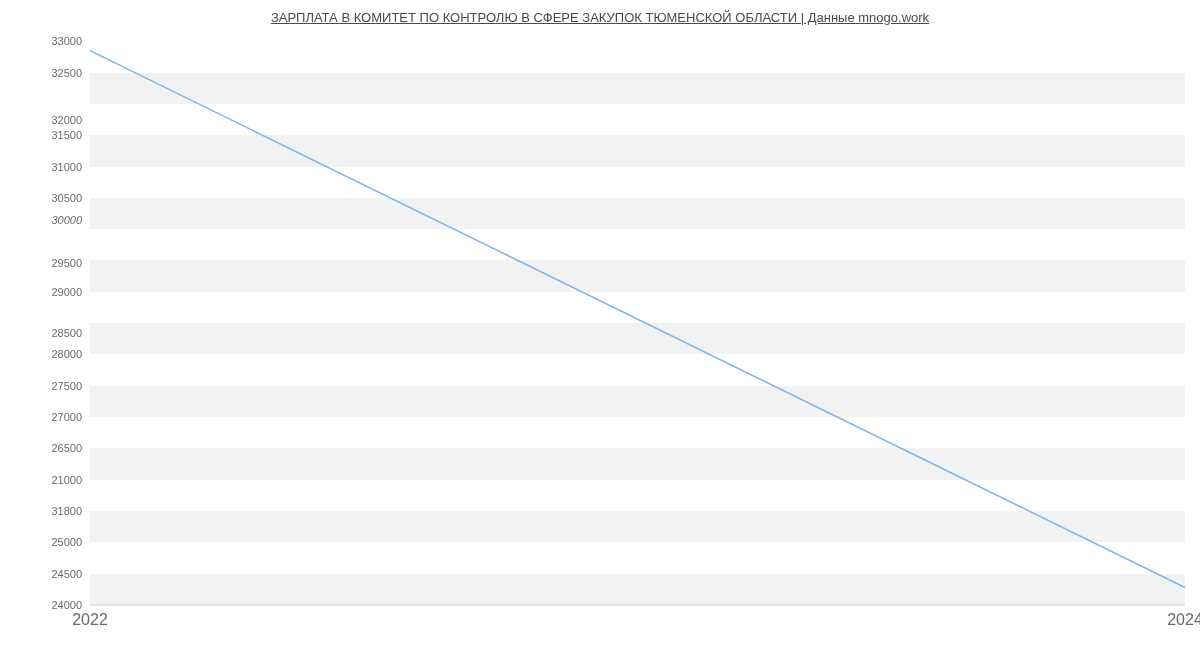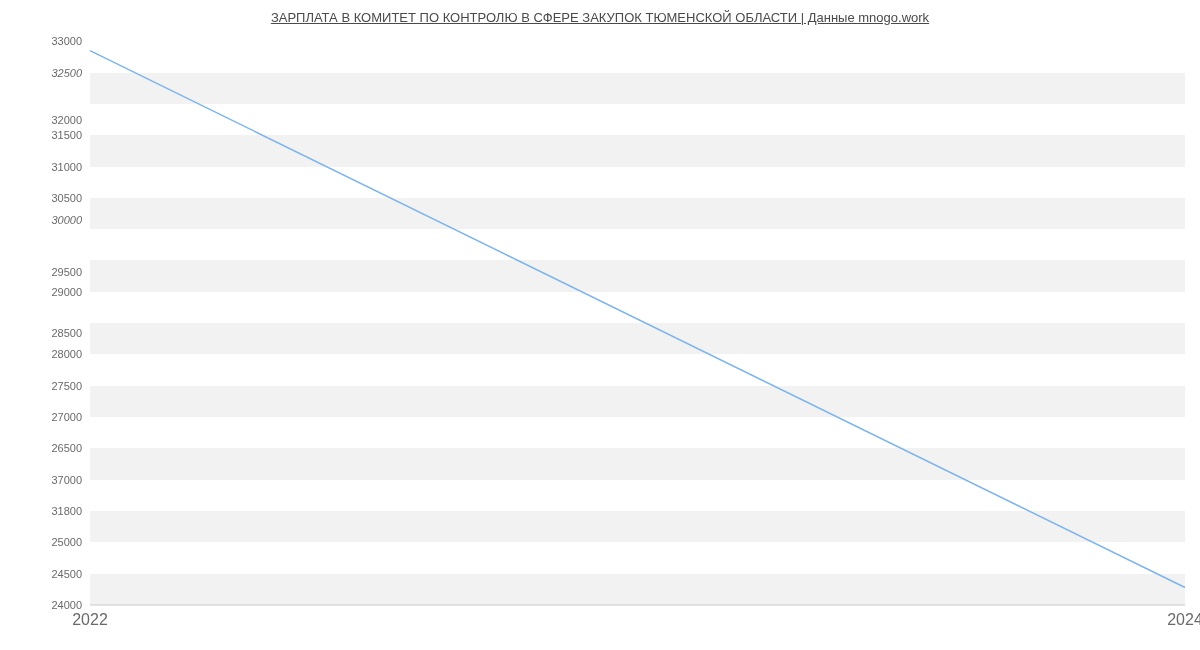--- a/index.html
+++ b/index.html
@@ -86,34 +86,34 @@
       <div class="grid-band" style="top: 350.769px; height: 31.3187px;"></div>
       <div class="grid-band" style="top: 288.132px; height: 31.3187px;"></div>
       <div class="grid-band" style="top: 225.495px; height: 31.3187px;"></div>
       <div class="grid-band" style="top: 162.857px; height: 31.3187px;"></div>
       <div class="grid-band" style="top: 100.22px; height: 31.3187px;"></div>
       <div class="grid-band" style="top: 37.5824px; height: 31.3187px;"></div>
       <div class="y-tick-label" style="top: 570px;">24000</div>
       <div class="y-tick-label" style="top: 538.681px;">24500</div>
       <div class="y-tick-label" style="top: 507.363px;">25000</div>
       <div class="y-tick-label" style="top: 476.044px;">31800</div>
-      <div class="y-tick-label" style="top: 444.725px;">37000</div>
+      <div class="y-tick-label" style="top: 444.725px;">21000</div>
       <div class="y-tick-label" style="top: 413.407px;">26500</div>
       <div class="y-tick-label" style="top: 382.088px;">27000</div>
       <div class="y-tick-label" style="top: 350.769px;">27500</div>
       <div class="y-tick-label" style="top: 319.451px;">28000</div>
       <div class="y-tick-label" style="top: 298px; margin-left: 40px;">28500</div>
       <div class="y-tick-label" style="top: 256.813px;">29000</div>
-      <div class="y-tick-label" style="top: 237px; margin-left: 44px;">29500</div>
+      <div class="y-tick-label" style="top: 228px; margin-left: 44px;">29500</div>
       <div class="y-tick-label" style="top: 185px; font-style: italic;">30000</div>
       <div class="y-tick-label" style="top: 162.857px;">30500</div>
       <div class="y-tick-label" style="top: 131.538px;">31000</div>
       <div class="y-tick-label" style="top: 100.22px;">31500</div>
       <div class="y-tick-label" style="top: 85px;">32000</div>
-      <div class="y-tick-label" style="top: 37.5824px; font-style: italic;">32500</div>
+      <div class="y-tick-label" style="top: 37.5824px;">32500</div>
       <div class="y-tick-label" style="top: 6.26374px;">33000</div>
       <div class="x-tick-label" style="left: 0px;">2022</div>
       <div class="x-tick-label" style="left: 1095px;">2024</div>
     </div>
   <svg class="line-svg" id="line-svg" viewBox="0 0 1095 570" preserveAspectRatio="none">
     <line class="axis-line" x1="0" y1="570" x2="1095" y2="570"></line>
     <polyline class="data-line" id="data-line" points="0,15.659340659340614 1095,552.4615384615385"></polyline>
   </svg>
 </div>
 

